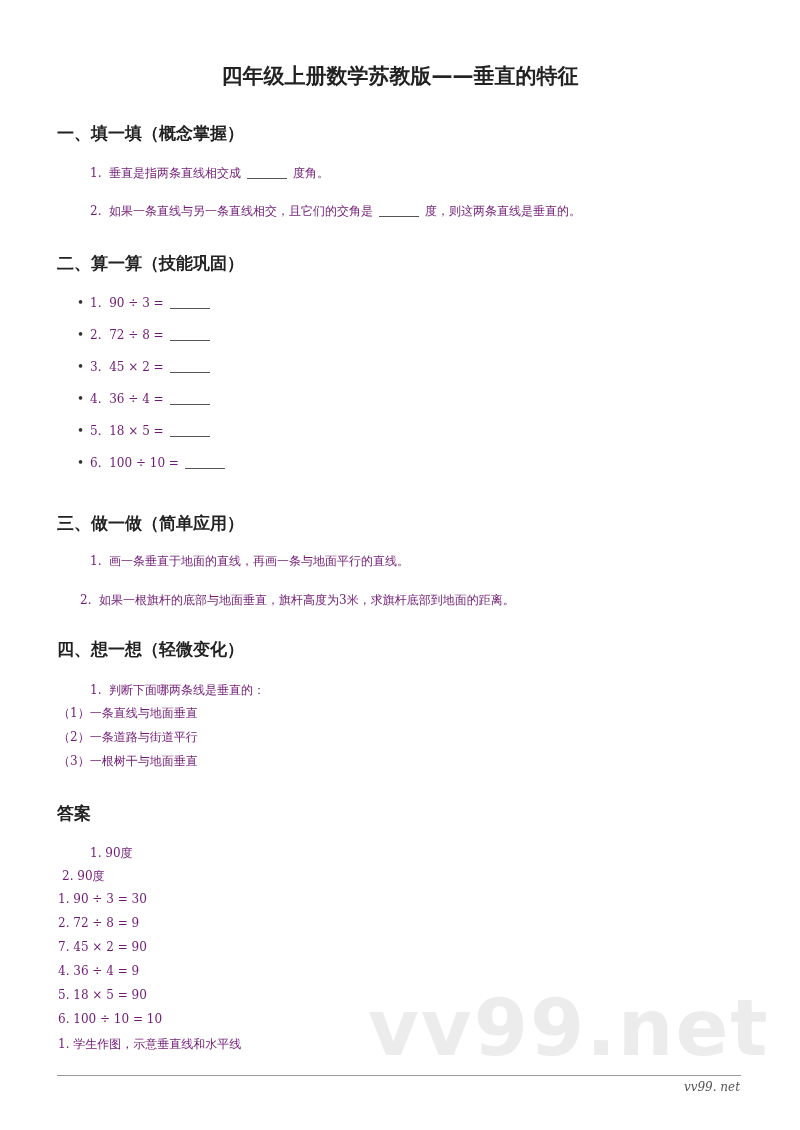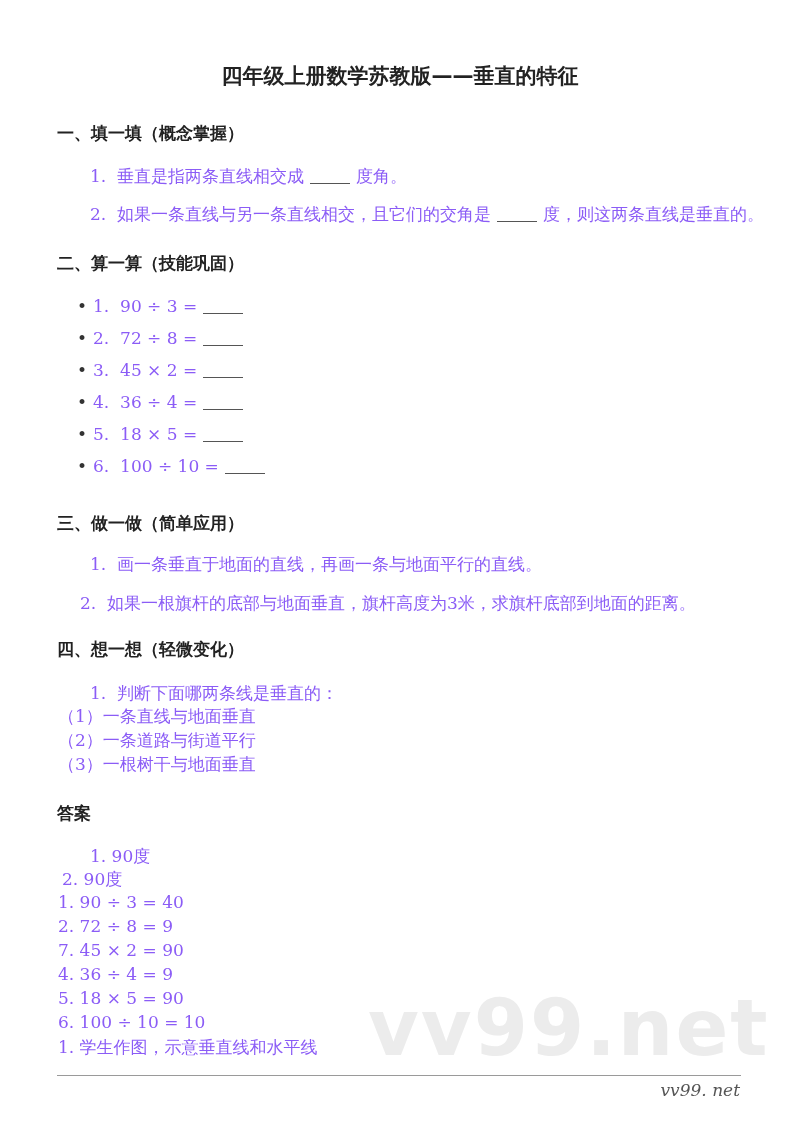--- a/index.html
+++ b/index.html
@@ -11,33 +11,33 @@
   .title {
     position: absolute; left: 0; width: 800px; top: 62px;
     text-align: center; font-family: "DejaVu Sans", "Liberation Sans", sans-serif;
     font-size: 21px; font-weight: bold; color: #222;
   }
   .h2 {
     position: absolute; left: 57px;
     font-family: "DejaVu Sans", "Liberation Sans", sans-serif;
     font-size: 17px; font-weight: bold; color: #222; text-align: right;
   }
-  .line { position: absolute; font-size: 17px; color: #8b5cf6; white-space: nowrap; }
+  .line { position: absolute; font-size: 12px; color: #701a75; white-space: nowrap; }
   .blank { display: inline-block; width: 40px; border-bottom: 1px solid #555; margin: 0 6px; vertical-align: -2px; height: 12px; }
   .bullet::before { content: "•"; margin-right: 6px; color: #333; }
   .watermark {
     position: absolute; left: 368px; top: 983px;
     font-family: "DejaVu Sans", "Liberation Sans", sans-serif;
     font-size: 78px; font-weight: bold; color: #ececec; letter-spacing: 2px;
   }
   .footer-rule { position: absolute; left: 57px; width: 684px; top: 1075px; border-top: 1px solid #9a9a9a; }
   .footer-text {
     position: absolute; right: 60px; top: 1080px;
     font-family: "DejaVu Serif", "Liberation Serif", serif; font-style: italic;
-    font-size: 17px; color: #555;
+    font-size: 12px; color: #555;
   }
 </style>
 </head>
 <body>
 
 <div class="title">四年级上册数学苏教版——垂直的特征</div>
 
 <div class="h2" style="top:122px">一、填一填（概念掌握）</div>
 <div class="line" style="left:90px;top:165px">
   <span>1.</span>&nbsp;
@@ -62,21 +62,21 @@
 
 <div class="h2" style="top:638px">四、想一想（轻微变化）</div>
 <div class="line" style="left:90px;top:682px"><span>1.</span>&nbsp; <span>判断下面哪两条线是垂直的：</span></div>
 <div class="line" style="left:58px;top:705px">（1）一条直线与地面垂直</div>
 <div class="line" style="left:58px;top:729px">（2）一条道路与街道平行</div>
 <div class="line" style="left:58px;top:753px">（3）一根树干与地面垂直</div>
 
 <div class="h2" style="top:802px">答案</div>
 <div class="line" style="left:90px;top:845px">1.  90度</div>
 <div class="line" style="left:62px;top:868px">2.  90度</div>
-<div class="line" style="left:58px;top:892px">1.  90 ÷ 3 = 40</div>
+<div class="line" style="left:58px;top:892px">1.  90 ÷ 3 = 30</div>
 <div class="line" style="left:58px;top:916px">2.  72 ÷ 8 = 9</div>
 <div class="line" style="left:58px;top:940px">7.  45 × 2 = 90</div>
 <div class="line" style="left:58px;top:964px">4.  36 ÷ 4 = 9</div>
 <div class="line" style="left:58px;top:988px">5.  18 × 5 = 90</div>
 <div class="line" style="left:58px;top:1012px">6.  100 ÷ 10 = 10</div>
 <div class="watermark">vv99.net</div>
 <div class="line" style="left:58px;top:1036px">1.  学生作图，示意垂直线和水平线</div>
 
 <div class="footer-rule"></div>
 <div class="footer-text">vv99. net</div>

